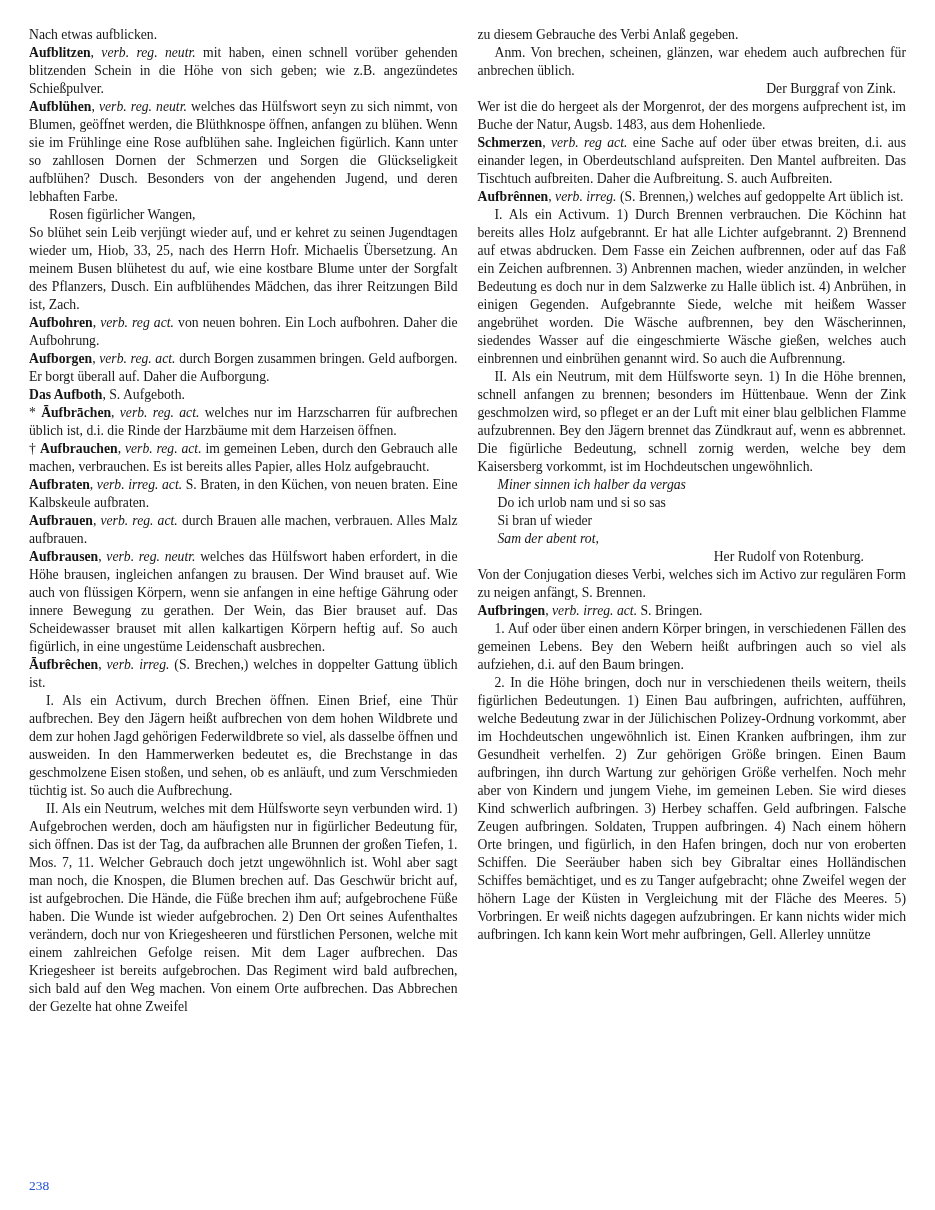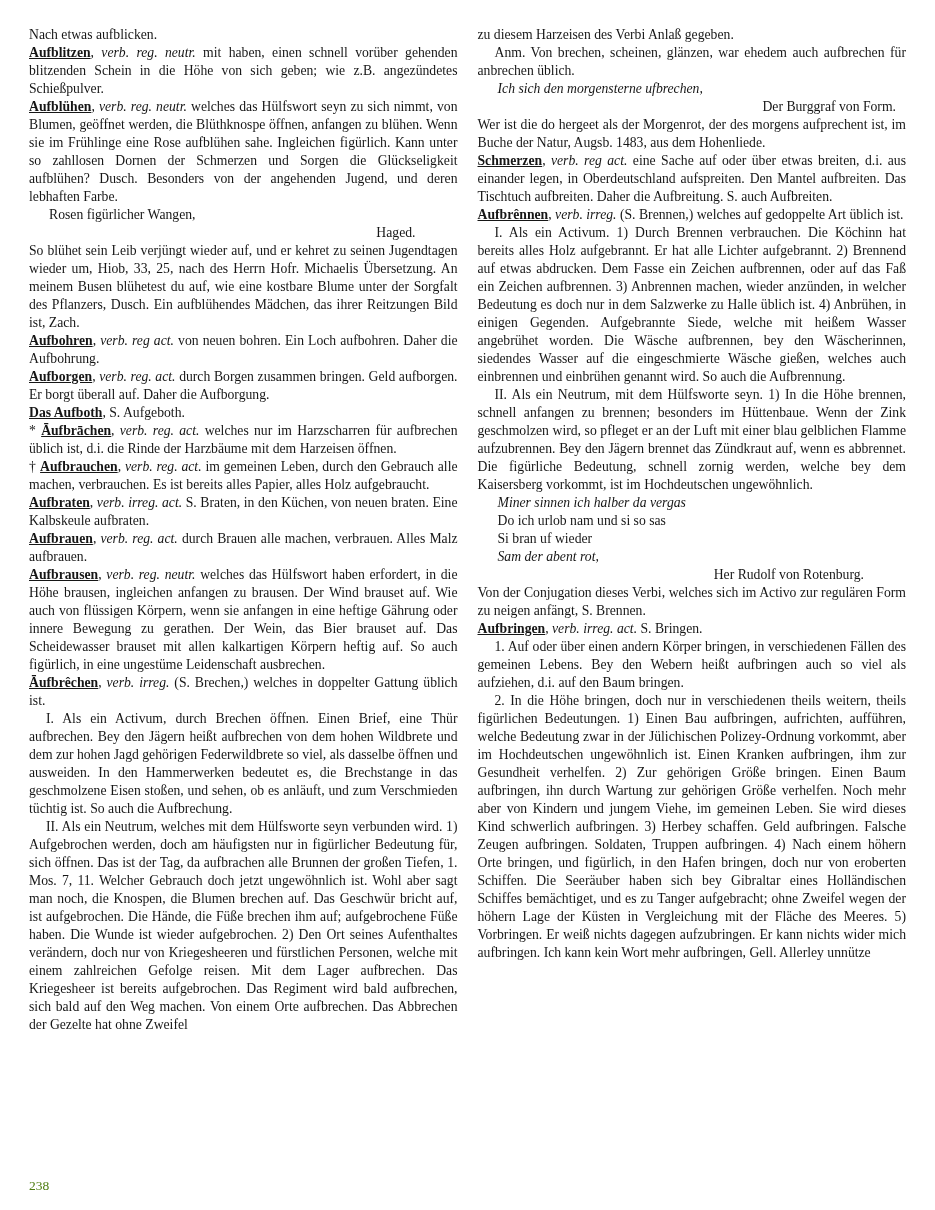--- a/index.html
+++ b/index.html
@@ -32,59 +32,57 @@
     min-width: 0;
   }
   .para {
     text-align: justify;
     margin: 0;
   }
   .para.indent { text-indent: 17px; }
   .para.verse  { padding-left: 20px; text-align: left; }
   .para.right  { text-align: right; padding-right: 42px; }
   .para.right-sm { text-align: right; padding-right: 10px; }
-  .b { font-weight: bold; text-decoration: underline; }
+  .b { font-weight: bold; }
   .i { font-style: italic; }
   .folio {
     position: absolute;
     left: 29px;
     bottom: 15px;
     font-size: 13.5px;
-    color: #4d7c0f;
+    color: #1d4ed8;
   }
 </style>
 </head>
 <body>
 
 <div class="page">
   <div class="cols">
     <div class="col">
         <div class="para normal"><span>Nach etwas aufblicken.</span></div>
         <div class="para entry"><span class="b">Aufblitzen</span><span>, </span><span class="i">verb. reg. neutr.</span><span> mit haben, einen schnell vorüber gehenden blitzenden Schein in die Höhe von sich geben; wie z.B. angezündetes Schießpulver.</span></div>
         <div class="para entry"><span class="b">Aufblühen</span><span>, </span><span class="i">verb. reg. neutr.</span><span> welches das Hülfswort seyn zu sich nimmt, von Blumen, geöffnet werden, die Blüthknospe öffnen, anfangen zu blühen. Wenn sie im Frühlinge eine Rose aufblühen sahe. Ingleichen figürlich. Kann unter so zahllosen Dornen der Schmerzen und Sorgen die Glückseligkeit aufblühen? Dusch. Besonders von der angehenden Jugend, und deren lebhaften Farbe.</span></div>
         <div class="para verse"><span>Rosen figürlicher Wangen,</span></div>
-        <div class="para right"><span>Haged.</span></div>
         <div class="para normal"><span>So blühet sein Leib verjüngt wieder auf, und er kehret zu seinen Jugendtagen wieder um, Hiob, 33, 25, nach des Herrn Hofr. Michaelis Übersetzung. An meinem Busen blühetest du auf, wie eine kostbare Blume unter der Sorgfalt des Pflanzers, Dusch. Ein aufblühendes Mädchen, das ihrer Reitzungen Bild ist, Zach.</span></div>
         <div class="para entry"><span class="b">Aufbohren</span><span>, </span><span class="i">verb. reg act.</span><span> von neuen bohren. Ein Loch aufbohren. Daher die Aufbohrung.</span></div>
         <div class="para entry"><span class="b">Aufborgen</span><span>, </span><span class="i">verb. reg. act.</span><span> durch Borgen zusammen bringen. Geld aufborgen. Er borgt überall auf. Daher die Aufborgung.</span></div>
         <div class="para entry"><span class="b">Das Aufboth</span><span>, S. Aufgeboth.</span></div>
         <div class="para entry"><span>* </span><span class="b">Āufbrāchen</span><span>, </span><span class="i">verb. reg. act.</span><span> welches nur im Harzscharren für aufbrechen üblich ist, d.i. die Rinde der Harzbäume mit dem Harzeisen öffnen.</span></div>
         <div class="para entry"><span>† </span><span class="b">Aufbrauchen</span><span>, </span><span class="i">verb. reg. act.</span><span> im gemeinen Leben, durch den Gebrauch alle machen, verbrauchen. Es ist bereits alles Papier, alles Holz aufgebraucht.</span></div>
         <div class="para entry"><span class="b">Aufbraten</span><span>, </span><span class="i">verb. irreg. act.</span><span> S. Braten, in den Küchen, von neuen braten. Eine Kalbskeule aufbraten.</span></div>
         <div class="para entry"><span class="b">Aufbrauen</span><span>, </span><span class="i">verb. reg. act.</span><span> durch Brauen alle machen, verbrauen. Alles Malz aufbrauen.</span></div>
         <div class="para entry"><span class="b">Aufbrausen</span><span>, </span><span class="i">verb. reg. neutr.</span><span> welches das Hülfswort haben erfordert, in die Höhe brausen, ingleichen anfangen zu brausen. Der Wind brauset auf. Wie auch von flüssigen Körpern, wenn sie anfangen in eine heftige Gährung oder innere Bewegung zu gerathen. Der Wein, das Bier brauset auf. Das Scheidewasser brauset mit allen kalkartigen Körpern heftig auf. So auch figürlich, in eine ungestüme Leidenschaft ausbrechen.</span></div>
         <div class="para entry"><span class="b">Āufbrêchen</span><span>, </span><span class="i">verb. irreg.</span><span> (S. Brechen,) welches in doppelter Gattung üblich ist.</span></div>
         <div class="para indent"><span>I. Als ein Activum, durch Brechen öffnen. Einen Brief, eine Thür aufbrechen. Bey den Jägern heißt aufbrechen von dem hohen Wildbrete und dem zur hohen Jagd gehörigen Federwildbrete so viel, als dasselbe öffnen und ausweiden. In den Hammerwerken bedeutet es, die Brechstange in das geschmolzene Eisen stoßen, und sehen, ob es anläuft, und zum Verschmieden tüchtig ist. So auch die Aufbrechung.</span></div>
         <div class="para indent"><span>II. Als ein Neutrum, welches mit dem Hülfsworte seyn verbunden wird. 1) Aufgebrochen werden, doch am häufigsten nur in figürlicher Bedeutung für, sich öffnen. Das ist der Tag, da aufbrachen alle Brunnen der großen Tiefen, 1. Mos. 7, 11. Welcher Gebrauch doch jetzt ungewöhnlich ist. Wohl aber sagt man noch, die Knospen, die Blumen brechen auf. Das Geschwür bricht auf, ist aufgebrochen. Die Hände, die Füße brechen ihm auf; aufgebrochene Füße haben. Die Wunde ist wieder aufgebrochen. 2) Den Ort seines Aufenthaltes verändern, doch nur von Kriegesheeren und fürstlichen Personen, welche mit einem zahlreichen Gefolge reisen. Mit dem Lager aufbrechen. Das Kriegesheer ist bereits aufgebrochen. Das Regiment wird bald aufbrechen, sich bald auf den Weg machen. Von einem Orte aufbrechen. Das Abbrechen der Gezelte hat ohne Zweifel</span></div>
       </div>
     <div class="col">
-        <div class="para normal"><span>zu diesem Harzeisen des Verbi Anlaß gegeben.</span></div>
+        <div class="para normal"><span>zu diesem Gebrauche des Verbi Anlaß gegeben.</span></div>
         <div class="para indent"><span>Anm. Von brechen, scheinen, glänzen, war ehedem auch aufbrechen für anbrechen üblich.</span></div>
-        <div class="para verse"><span class="i">Ich sich den morgensterne ufbrechen,</span></div>
-        <div class="para right-sm"><span>Der Burggraf von Form.</span></div>
+        <div class="para right-sm"><span>Der Burggraf von Zink.</span></div>
         <div class="para normal"><span>Wer ist die do hergeet als der Morgenrot, der des morgens aufprechent ist, im Buche der Natur, Augsb. 1483, aus dem Hohenliede.</span></div>
         <div class="para entry"><span class="b">Schmerzen</span><span>, </span><span class="i">verb. reg act.</span><span> eine Sache auf oder über etwas breiten, d.i. aus einander legen, in Oberdeutschland aufspreiten. Den Mantel aufbreiten. Das Tischtuch aufbreiten. Daher die Aufbreitung. S. auch Aufbreiten.</span></div>
         <div class="para entry"><span class="b">Aufbrênnen</span><span>, </span><span class="i">verb. irreg.</span><span> (S. Brennen,) welches auf gedoppelte Art üblich ist.</span></div>
         <div class="para indent"><span>I. Als ein Activum. 1) Durch Brennen verbrauchen. Die Köchinn hat bereits alles Holz aufgebrannt. Er hat alle Lichter aufgebrannt. 2) Brennend auf etwas abdrucken. Dem Fasse ein Zeichen aufbrennen, oder auf das Faß ein Zeichen aufbrennen. 3) Anbrennen machen, wieder anzünden, in welcher Bedeutung es doch nur in dem Salzwerke zu Halle üblich ist. 4) Anbrühen, in einigen Gegenden. Aufgebrannte Siede, welche mit heißem Wasser angebrühet worden. Die Wäsche aufbrennen, bey den Wäscherinnen, siedendes Wasser auf die eingeschmierte Wäsche gießen, welches auch einbrennen und einbrühen genannt wird. So auch die Aufbrennung.</span></div>
         <div class="para indent"><span>II. Als ein Neutrum, mit dem Hülfsworte seyn. 1) In die Höhe brennen, schnell anfangen zu brennen; besonders im Hüttenbaue. Wenn der Zink geschmolzen wird, so pfleget er an der Luft mit einer blau gelblichen Flamme aufzubrennen. Bey den Jägern brennet das Zündkraut auf, wenn es abbrennet. Die figürliche Bedeutung, schnell zornig werden, welche bey dem Kaisersberg vorkommt, ist im Hochdeutschen ungewöhnlich.</span></div>
         <div class="para verse"><span class="i">Miner sinnen ich halber da vergas</span></div>
         <div class="para verse"><span>Do ich urlob nam und si so sas</span></div>
         <div class="para verse"><span>Si bran uf wieder</span></div>
         <div class="para verse"><span class="i">Sam der abent rot,</span></div>
         <div class="para right"><span>Her Rudolf von Rotenburg.</span></div>

